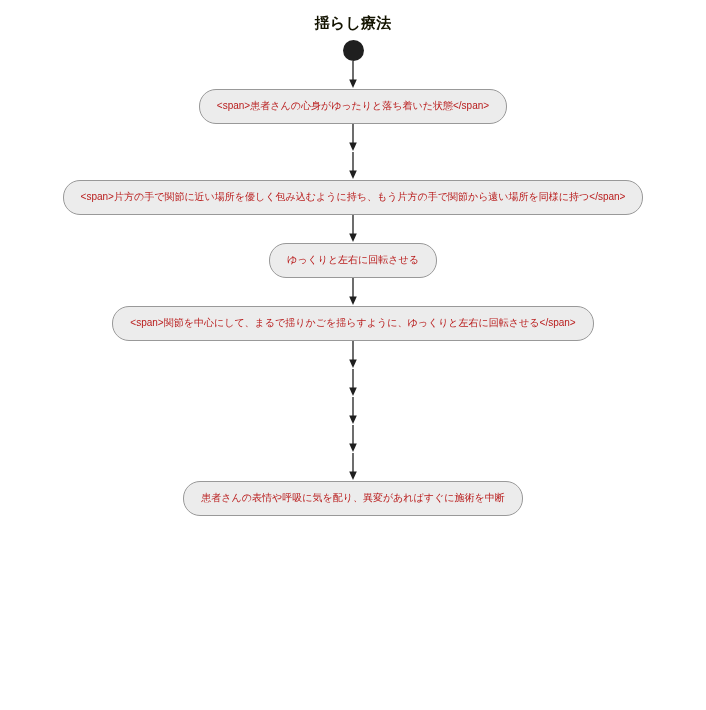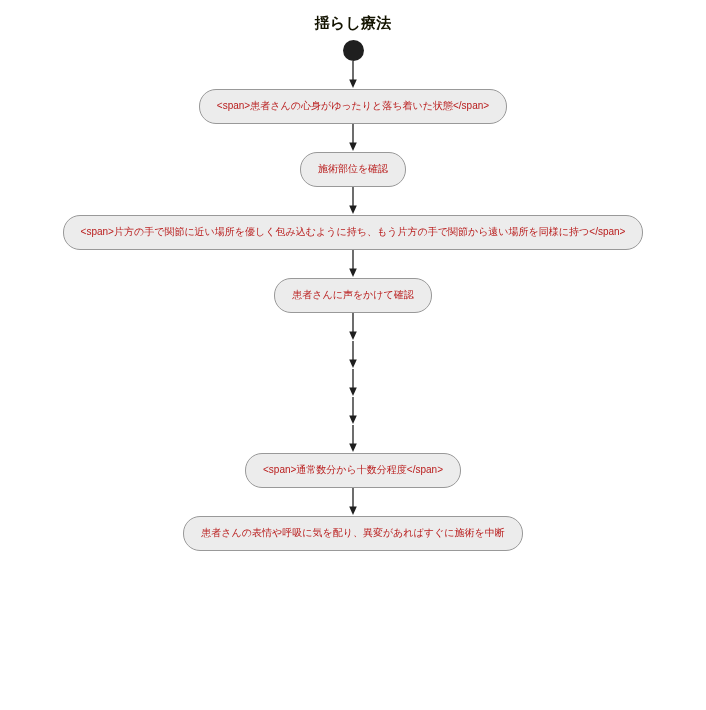--- a/index.html
+++ b/index.html
@@ -90,39 +90,47 @@
 
     <div class="node">&lt;span&gt;患者さんの心身がゆったりと落ち着いた状態&lt;/span&gt;</div>
 
     <div class="edge">
       <svg width="14" height="28" viewBox="0 0 14 28" aria-hidden="true">
         <line x1="7" y1="0" x2="7" y2="21" stroke="#1f1f1f" stroke-width="1.3"></line>
         <polygon points="7,27 3.2,18.5 10.8,18.5" fill="#1f1f1f"></polygon>
       </svg>
     </div>
 
-    <div class="node">施術部位を確認</div>
 
     <div class="edge">
       <svg width="14" height="28" viewBox="0 0 14 28" aria-hidden="true">
         <line x1="7" y1="0" x2="7" y2="21" stroke="#1f1f1f" stroke-width="1.3"></line>
         <polygon points="7,27 3.2,18.5 10.8,18.5" fill="#1f1f1f"></polygon>
       </svg>
     </div>
 
     <div class="node">&lt;span&gt;片方の手で関節に近い場所を優しく包み込むように持ち、もう片方の手で関節から遠い場所を同様に持つ&lt;/span&gt;</div>
 
     <div class="edge">
       <svg width="14" height="28" viewBox="0 0 14 28" aria-hidden="true">
         <line x1="7" y1="0" x2="7" y2="21" stroke="#1f1f1f" stroke-width="1.3"></line>
         <polygon points="7,27 3.2,18.5 10.8,18.5" fill="#1f1f1f"></polygon>
       </svg>
     </div>
 
-    <div class="node">患者さんに声をかけて確認</div>
+    <div class="node">ゆっくりと左右に回転させる</div>
+
+    <div class="edge">
+      <svg width="14" height="28" viewBox="0 0 14 28" aria-hidden="true">
+        <line x1="7" y1="0" x2="7" y2="21" stroke="#1f1f1f" stroke-width="1.3"></line>
+        <polygon points="7,27 3.2,18.5 10.8,18.5" fill="#1f1f1f"></polygon>
+      </svg>
+    </div>
+
+    <div class="node">&lt;span&gt;関節を中心にして、まるで揺りかごを揺らすように、ゆっくりと左右に回転させる&lt;/span&gt;</div>
 
     <div class="edge">
       <svg width="14" height="28" viewBox="0 0 14 28" aria-hidden="true">
         <line x1="7" y1="0" x2="7" y2="21" stroke="#1f1f1f" stroke-width="1.3"></line>
         <polygon points="7,27 3.2,18.5 10.8,18.5" fill="#1f1f1f"></polygon>
       </svg>
     </div>
 
 
     <div class="edge">
@@ -149,25 +157,16 @@
     </div>
 
 
     <div class="edge">
       <svg width="14" height="28" viewBox="0 0 14 28" aria-hidden="true">
         <line x1="7" y1="0" x2="7" y2="21" stroke="#1f1f1f" stroke-width="1.3"></line>
         <polygon points="7,27 3.2,18.5 10.8,18.5" fill="#1f1f1f"></polygon>
       </svg>
     </div>
 
-    <div class="node">&lt;span&gt;通常数分から十数分程度&lt;/span&gt;</div>
-
-    <div class="edge">
-      <svg width="14" height="28" viewBox="0 0 14 28" aria-hidden="true">
-        <line x1="7" y1="0" x2="7" y2="21" stroke="#1f1f1f" stroke-width="1.3"></line>
-        <polygon points="7,27 3.2,18.5 10.8,18.5" fill="#1f1f1f"></polygon>
-      </svg>
-    </div>
-
     <div class="node">患者さんの表情や呼吸に気を配り、異変があればすぐに施術を中断</div>
 
   </div>
 </div>
 
 </body></html>

